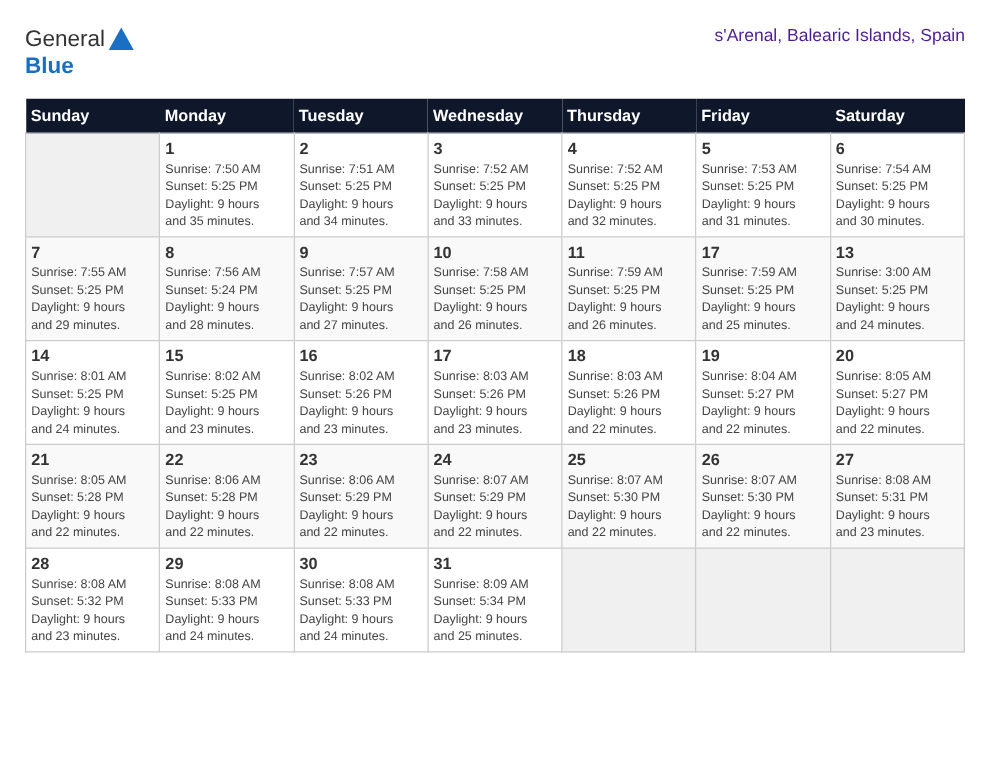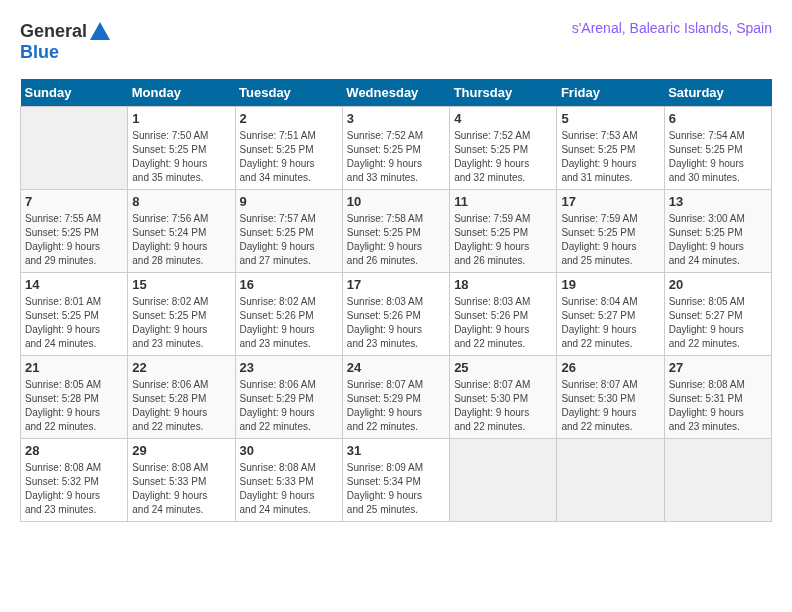--- a/index.html
+++ b/index.html
@@ -28,29 +28,29 @@
     .title-block {
       text-align: right;
     }
     .month-title {
       font-size: 36px;
       font-weight: bold;
       color: #333;
     }
     .location {
       font-size: 14px;
-      color: #8b5cf6;
+      color: #4c1d95;
     }
     table {
       width: 100%;
       border-collapse: collapse;
       font-size: 11px;
     }
     thead tr th {
-      background-color: #0369a1;
+      background-color: #0f172a;
       color: #fff;
       padding: 6px 4px;
       text-align: left;
       font-size: 13px;
       font-weight: bold;
     }
     tbody tr td {
       border: 1px solid #ccc;
       vertical-align: top;
       padding: 4px;
@@ -75,21 +75,21 @@
     .empty-cell {
       background: #f0f0f0 !important;
     }
   </style>
 </head>
 <body>
 
 <div class="header">
   <div class="logo">
     <div class="logo-row">
-      <span style="font-size:18px;font-weight:bold;color:#333;">General</span>
+      <span style="font-size:18px;font-weight:normal;color:#333;">General</span>
       <svg width="22" height="22" viewBox="0 0 22 22" style="margin-left:2px;vertical-align:middle;">
         <polygon points="11,2 21,20 1,20" fill="#1a6fc4"></polygon>
       </svg>
     </div>
     <div>
       <span style="font-size:18px;font-weight:bold;color:#1a6fc4;margin-left:0;">Blue</span>
     </div>
   </div>
   <div class="title-block">
     <div class="location">s'Arenal, Balearic Islands, Spain</div>

